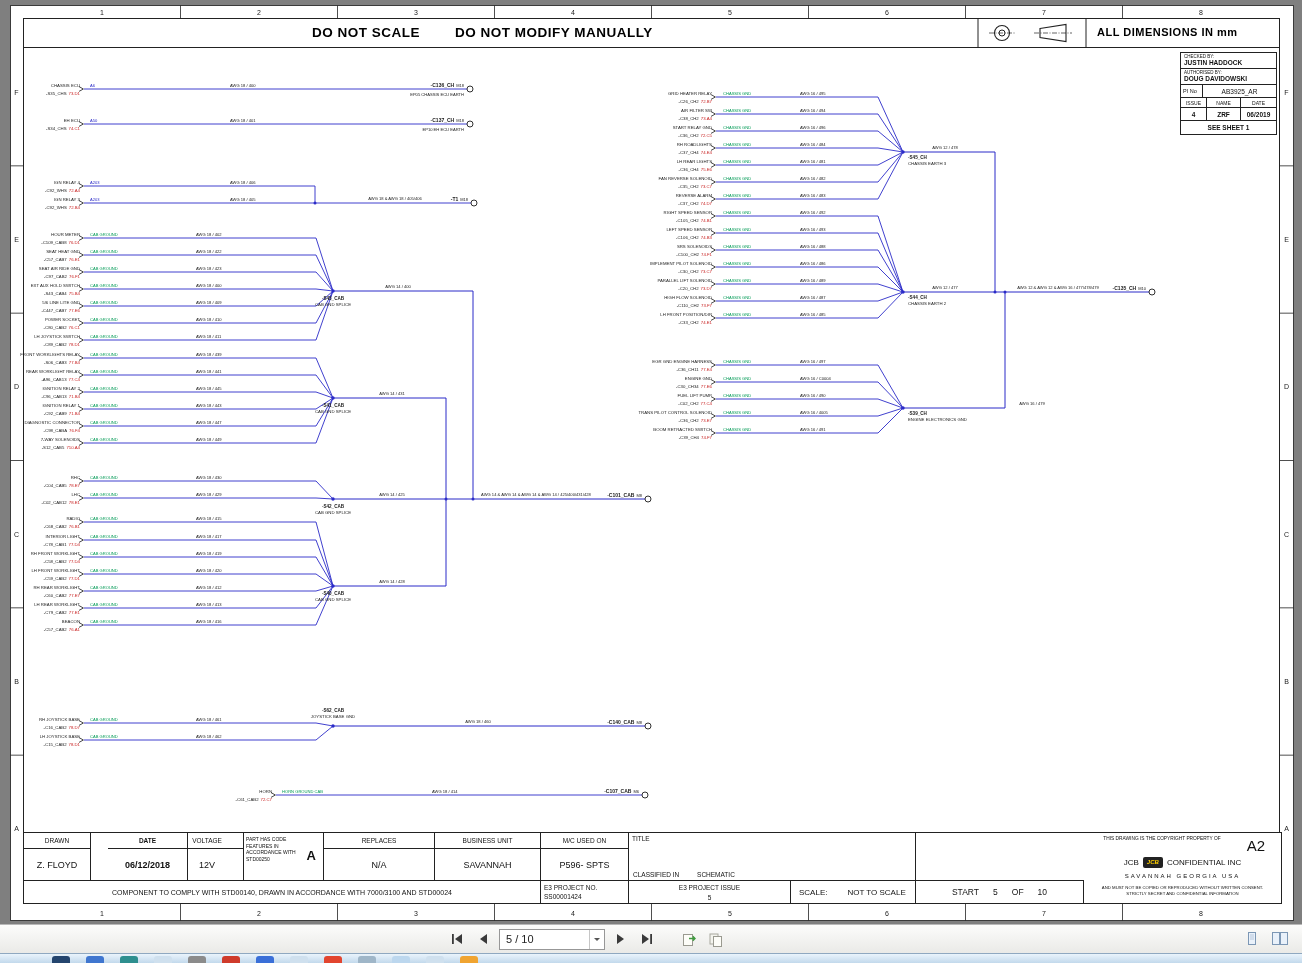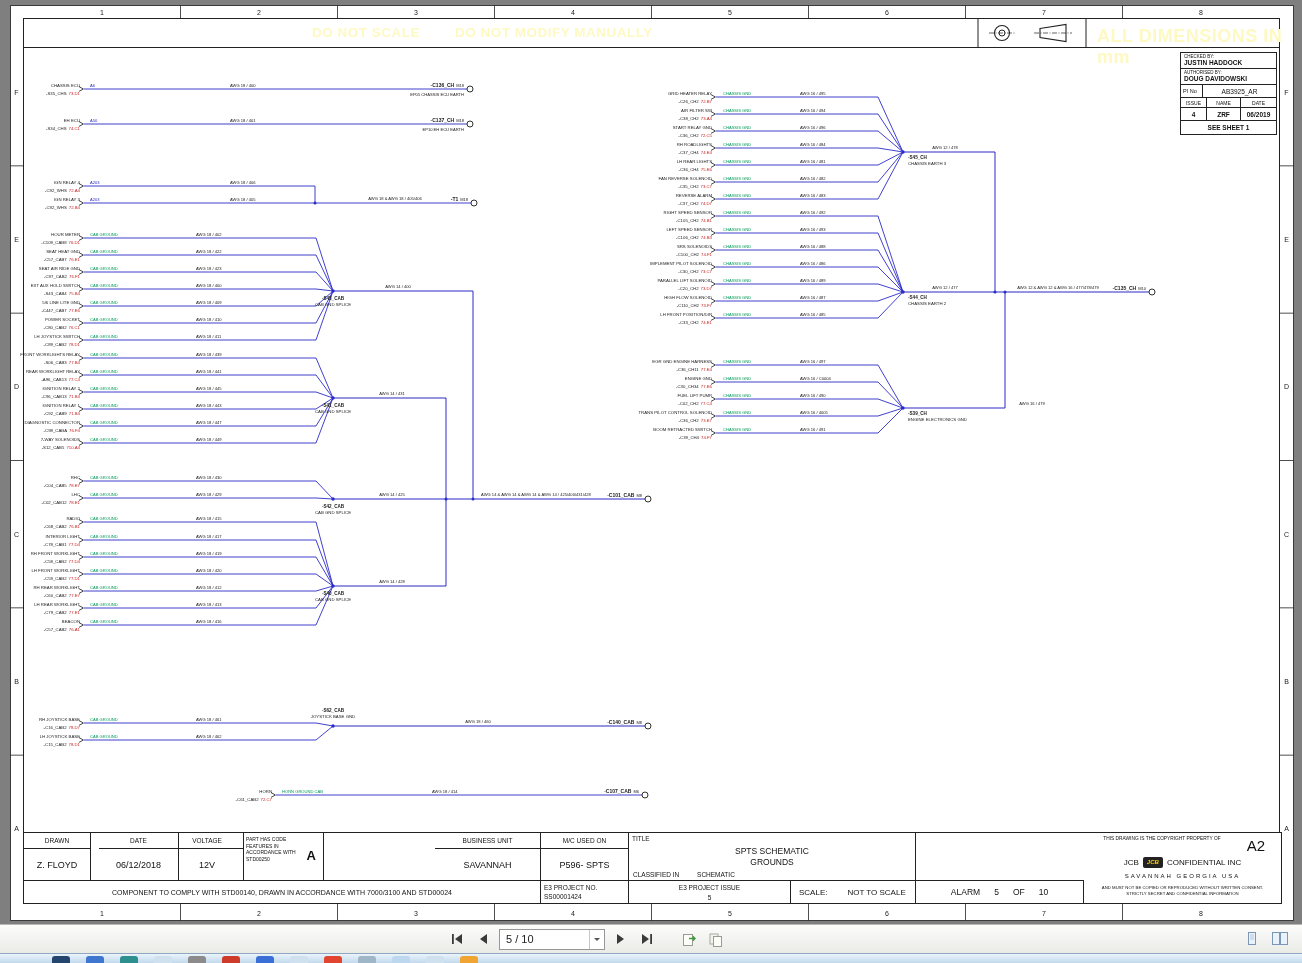--- a/index.html
+++ b/index.html
@@ -2,22 +2,22 @@
 <html><head>
 <meta charset="utf-8">
 <style>
   html,body{margin:0;padding:0;}
   body{font-family:"Liberation Sans",sans-serif;background:#6f6f6f;}
   .stage{position:relative;width:1302px;height:963px;background:#7f7f7f;overflow:hidden;}
   #diagram-svg{position:absolute;left:0;top:0;}
   svg text{font-family:"Liberation Sans",sans-serif;}
 
   
-  .hdr-text{position:absolute;color:#fef9c3;font-size:13.5px;font-weight:600;letter-spacing:.5px;}
-  .hdr-dims{font-size:18px;}
+  .hdr-text{position:absolute;color:#000000;font-size:13.5px;font-weight:600;letter-spacing:.5px;}
+  .hdr-dims{font-size:11px;}
 
   
   .infoblock{position:absolute;left:1180px;top:52px;width:97px;border:1px solid #222;background:#fff;color:#111;box-sizing:border-box;}
   .ib-r{border-bottom:1px solid #222;box-sizing:border-box;}
   .ib-person{height:16px;padding:1px 3px;}
   .ib-lbl{font-size:4.5px;line-height:5px;}
   .ib-name{font-size:6.5px;font-weight:bold;line-height:8px;}
   .ib-pi{display:flex;height:13px;align-items:center;}
   .ib-pilbl{width:22px;font-size:5.5px;border-right:1px solid #222;height:100%;display:flex;align-items:center;padding-left:2px;box-sizing:border-box;}
   .ib-pival{flex:1;text-align:center;font-size:6.5px;}
@@ -524,46 +524,46 @@
       <span>06/2019</span>
     </div>
     <div class="ib-r ib-see">SEE SHEET 1</div>
   </div>
 
   <div class="tb">
     <div class="cell topcell" style="left:0;width:67px;">
       <div class="hdr">DRAWN</div>
       <div class="val">Z. FLOYD</div>
     </div>
-    <div class="cell topcell" style="left:75px;width:80px;">
+    <div class="cell topcell" style="left:84px;width:80px;font-weight:bold;">
       <div class="hdr">DATE</div>
       <div class="val">06/12/2018</div>
     </div>
     <div class="cell topcell" style="left:147px;width:73px;">
       <div class="hdr">VOLTAGE</div>
       <div class="val">12V</div>
     </div>
     <div class="cell topcell" style="left:220px;width:80px;">
       <div class="part-note">PART HAS CODE FEATURES IN ACCORDANCE WITH STD00250</div>
       <div class="part-letter">A</div>
     </div>
+    <div class="cell topcell" style="left:300px;width:111px;">
+      <div class="hdr">REPLACES</div>
+      <div class="val">N/A</div>
+    </div>
     <div class="cell topcell" style="left:411px;width:106px;">
       <div class="hdr">BUSINESS UNIT</div>
       <div class="val">SAVANNAH</div>
     </div>
     <div class="cell topcell" style="left:517px;width:88px;">
       <div class="hdr">M/C USED ON</div>
       <div class="val">P596- SPTS</div>
     </div>
     <div class="cell topcell" style="left:605px;width:287px;">
       <div class="t-lbl">TITLE</div>
-      <div class="t-main">
-        <div>SPTS SCHEMATIC</div>
-        <div>GROUNDS</div>
-      </div>
       <div class="t-class">
         <span>CLASSIFIED IN</span>
         <span class="cv">SCHEMATIC</span>
       </div>
     </div>
     <div class="cell" style="left:1060px;width:197px;top:0;height:70px;border-right:none;">
       <div class="cp1">THIS DRAWING IS THE COPYRIGHT PROPERTY OF</div>
       <div class="cp-a2">A2</div>
       <div class="cp-co">
         <span>JCB</span><span class="jcb-logo">JCB</span><span>CONFIDENTIAL INC</span>
@@ -579,21 +579,21 @@
     </div>
     <div class="cell botcell e3iss" style="left:605px;width:162px;">
       <div>E3 PROJECT ISSUE</div>
       <div>5</div>
     </div>
     <div class="cell botcell scale-c" style="left:767px;width:125px;">
       <span>SCALE:</span>
       <span class="sv">NOT TO SCALE</span>
     </div>
     <div class="cell botcell sheet-c" style="left:892px;width:168px;">
-      <span>ALARM</span>
+      <span>START</span>
       <span>5</span>
       <span>OF</span>
       <span>10</span>
     </div>
   </div>
 
   <div class="toolbar">
     <div class="nav-group">
       <button class="tb-btn">
         <svg width="14" height="12" viewBox="0 0 14 12">

